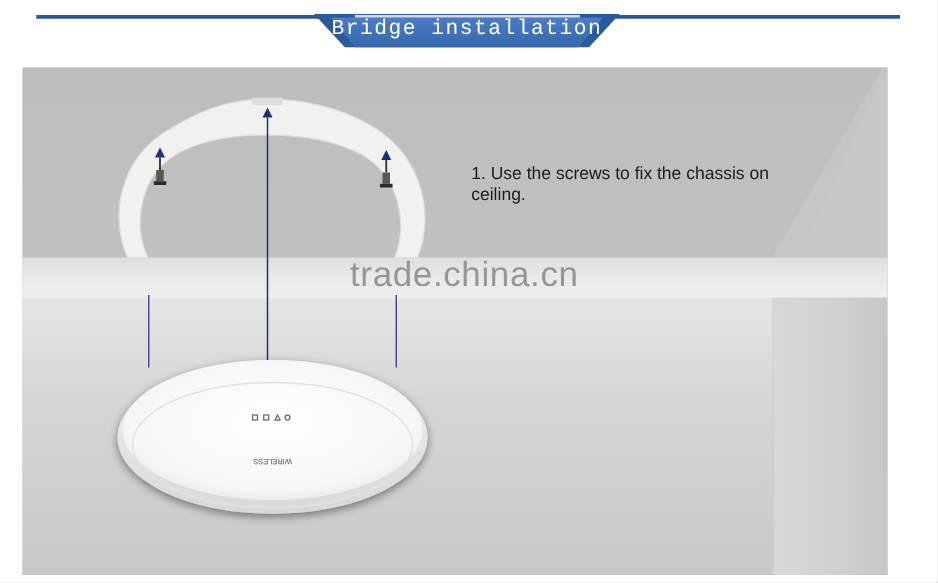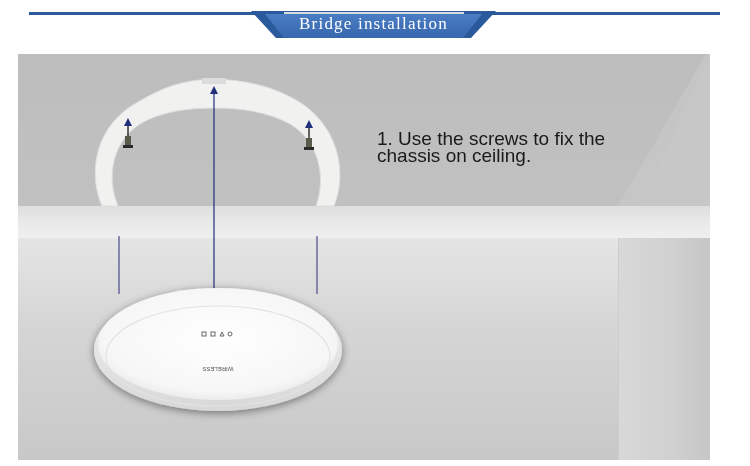--- a/index.html
+++ b/index.html
@@ -11,21 +11,21 @@
       position: absolute; left: 29px; top: 12px; width: 691px; height: 3px;
       background: #2b5a9c;
     }
     .header-badge {
       position: absolute; left: 251px; top: 11px; width: 245px; height: 27px;
     }
     .header-badge svg { position: absolute; left: 0; top: 0; }
     .header-title {
       position: absolute; left: 0; top: 3px; width: 245px; text-align: center;
       color: #ffffff; font-size: 17px; letter-spacing: 1.2px;
-      font-family: Liberation Serif, serif;
+      font-family: Liberation Mono, monospace;
     }
 
     
     .panel {
       position: absolute; left: 18px; top: 54px; width: 692px; height: 406px;
       background: #bdbdbd; overflow: hidden;
     }
     .panel-top {
       position: absolute; left: 0; top: 0; width: 692px; height: 152px;
       background: linear-gradient(180deg, #bdbdbd 0%, #c1c1c1 100%);
@@ -50,21 +50,21 @@
       position: absolute; left: 262px; top: 150px; font-size: 28px;
       color: #888888; opacity: 0.85; letter-spacing: 0.5px;
       font-family: "Liberation Sans", sans-serif;
     }
 
     
     .illustration { position: absolute; left: 0; top: 0; width: 692px; height: 406px; }
 
     
     .step {
-      position: absolute; color: #1a1a1a; font-size: 19px; line-height: 17px;
+      position: absolute; color: #1a1a1a; font-size: 14px; line-height: 17px;
       font-family: "Liberation Sans", sans-serif;
     }
     .step-1 { left: 359px; top: 76px; width: 260px; }
     .step-2 { left: 359px; top: 267px; width: 245px; }
   </style>
 </head>
 <body>
 
 <div class="header-line"></div>
 <div class="header-badge">
@@ -147,19 +147,20 @@
       <ellipse cx="200" cy="302" rx="112" ry="50" fill="none" stroke="#e2e2e2" stroke-width="1.2"></ellipse>
     </g>
     <g fill="none" stroke="#666" stroke-width="1">
       <rect x="184" y="278" width="4" height="4"></rect>
       <rect x="193" y="278" width="4" height="4"></rect>
       <polygon points="204,278 206,282 202,282"></polygon>
       <circle cx="212" cy="280" r="2"></circle>
     </g>
   </svg>
 
+  <div class="watermark">trade.china.cn</div>
 
   <div class="step step-1">1. Use the screws to fix the chassis on ceiling.</div>
 
   <svg style="position:absolute;left:175px;top:312px;" width="50" height="8">
     <text x="25" y="7" text-anchor="middle" font-size="6" fill="#555" font-family="Liberation Sans, sans-serif" transform="rotate(180 25 4)">WIRELESS</text>
   </svg>
 </div>
 
 </body></html>

